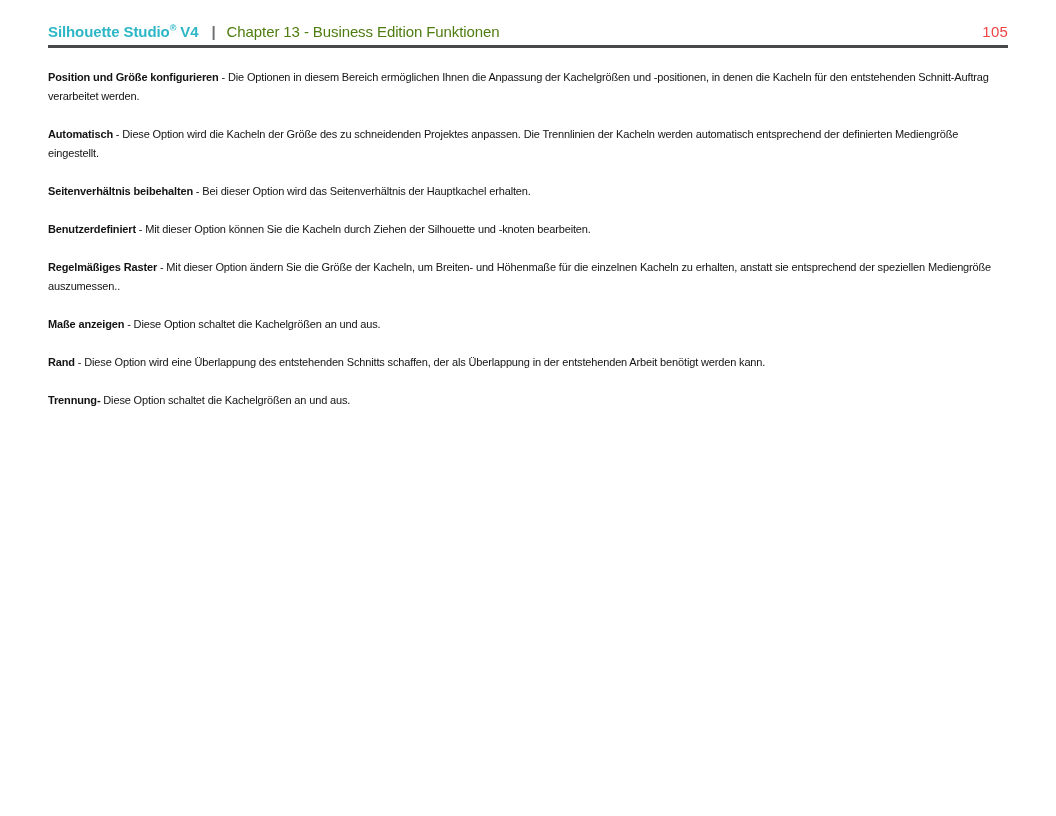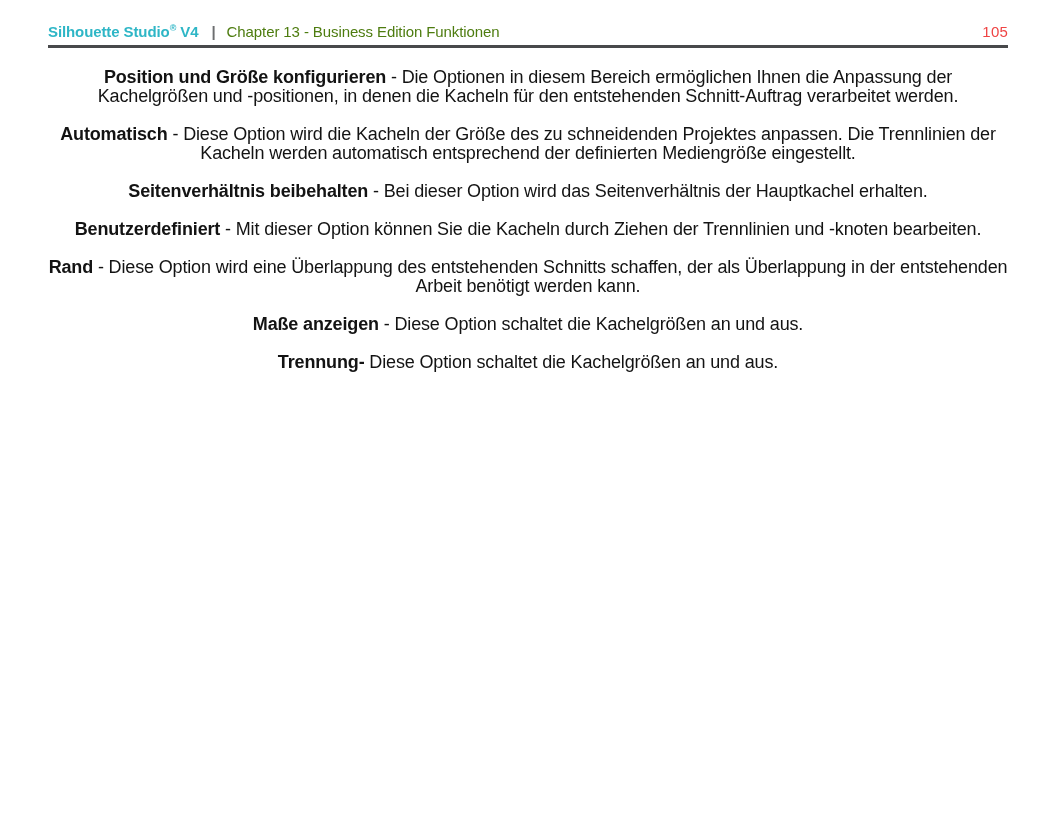--- a/index.html
+++ b/index.html
@@ -57,23 +57,22 @@
     top: 45px;
     height: 3px;
     background: #48494b;
   }
   .body-text {
     position: absolute;
     left: 48px;
     top: 68px;
     width: 960px;
     color: #131313;
-    font-size: 18px;
+    font-size: 11px;
     letter-spacing: -0.15px;
-    text-align: center;
   }
   .para {
     margin: 0 0 19px 0;
     line-height: 19px;
   }
   .para b { font-weight: bold; }
 </style>
 </head>
 <body>
 
@@ -87,19 +86,20 @@
     </div>
     <span class="page-num">105</span>
   </div>
 
   <div class="rule"></div>
 
   <div class="body-text">
     <p class="para"><b>Position und Größe konfigurieren</b><span> - Die Optionen in diesem Bereich ermöglichen Ihnen die Anpassung der Kachelgrößen und -positionen, in denen die Kacheln für den entstehenden Schnitt-Auftrag verarbeitet werden.</span></p>
     <p class="para"><b>Automatisch</b><span> - Diese Option wird die Kacheln der Größe des zu schneidenden Projektes anpassen. Die Trennlinien der Kacheln werden automatisch entsprechend der definierten Mediengröße eingestellt.</span></p>
     <p class="para"><b>Seitenverhältnis beibehalten</b><span> - Bei dieser Option wird das Seitenverhältnis der Hauptkachel erhalten.</span></p>
-    <p class="para"><b>Benutzerdefiniert</b><span> - Mit dieser Option können Sie die Kacheln durch Ziehen der Trennlinien und -knoten bearbeiten.</span></p>
+    <p class="para"><b>Benutzerdefiniert</b><span> - Mit dieser Option können Sie die Kacheln durch Ziehen der Silhouette und -knoten bearbeiten.</span></p>
+    <p class="para"><b>Regelmäßiges Raster</b><span> - Mit dieser Option ändern Sie die Größe der Kacheln, um Breiten- und Höhenmaße für die einzelnen Kacheln zu erhalten, anstatt sie entsprechend der speziellen Mediengröße auszumessen..</span></p>
+    <p class="para"><b>Maße anzeigen</b><span> - Diese Option schaltet die Kachelgrößen an und aus.</span></p>
     <p class="para"><b>Rand</b><span> - Diese Option wird eine Überlappung des entstehenden Schnitts schaffen, der als Überlappung in der entstehenden Arbeit benötigt werden kann.</span></p>
-    <p class="para"><b>Maße anzeigen</b><span> - Diese Option schaltet die Kachelgrößen an und aus.</span></p>
     <p class="para"><b>Trennung-</b><span> Diese Option schaltet die Kachelgrößen an und aus.</span></p>
   </div>
 
 </div>
 
 </body></html>

